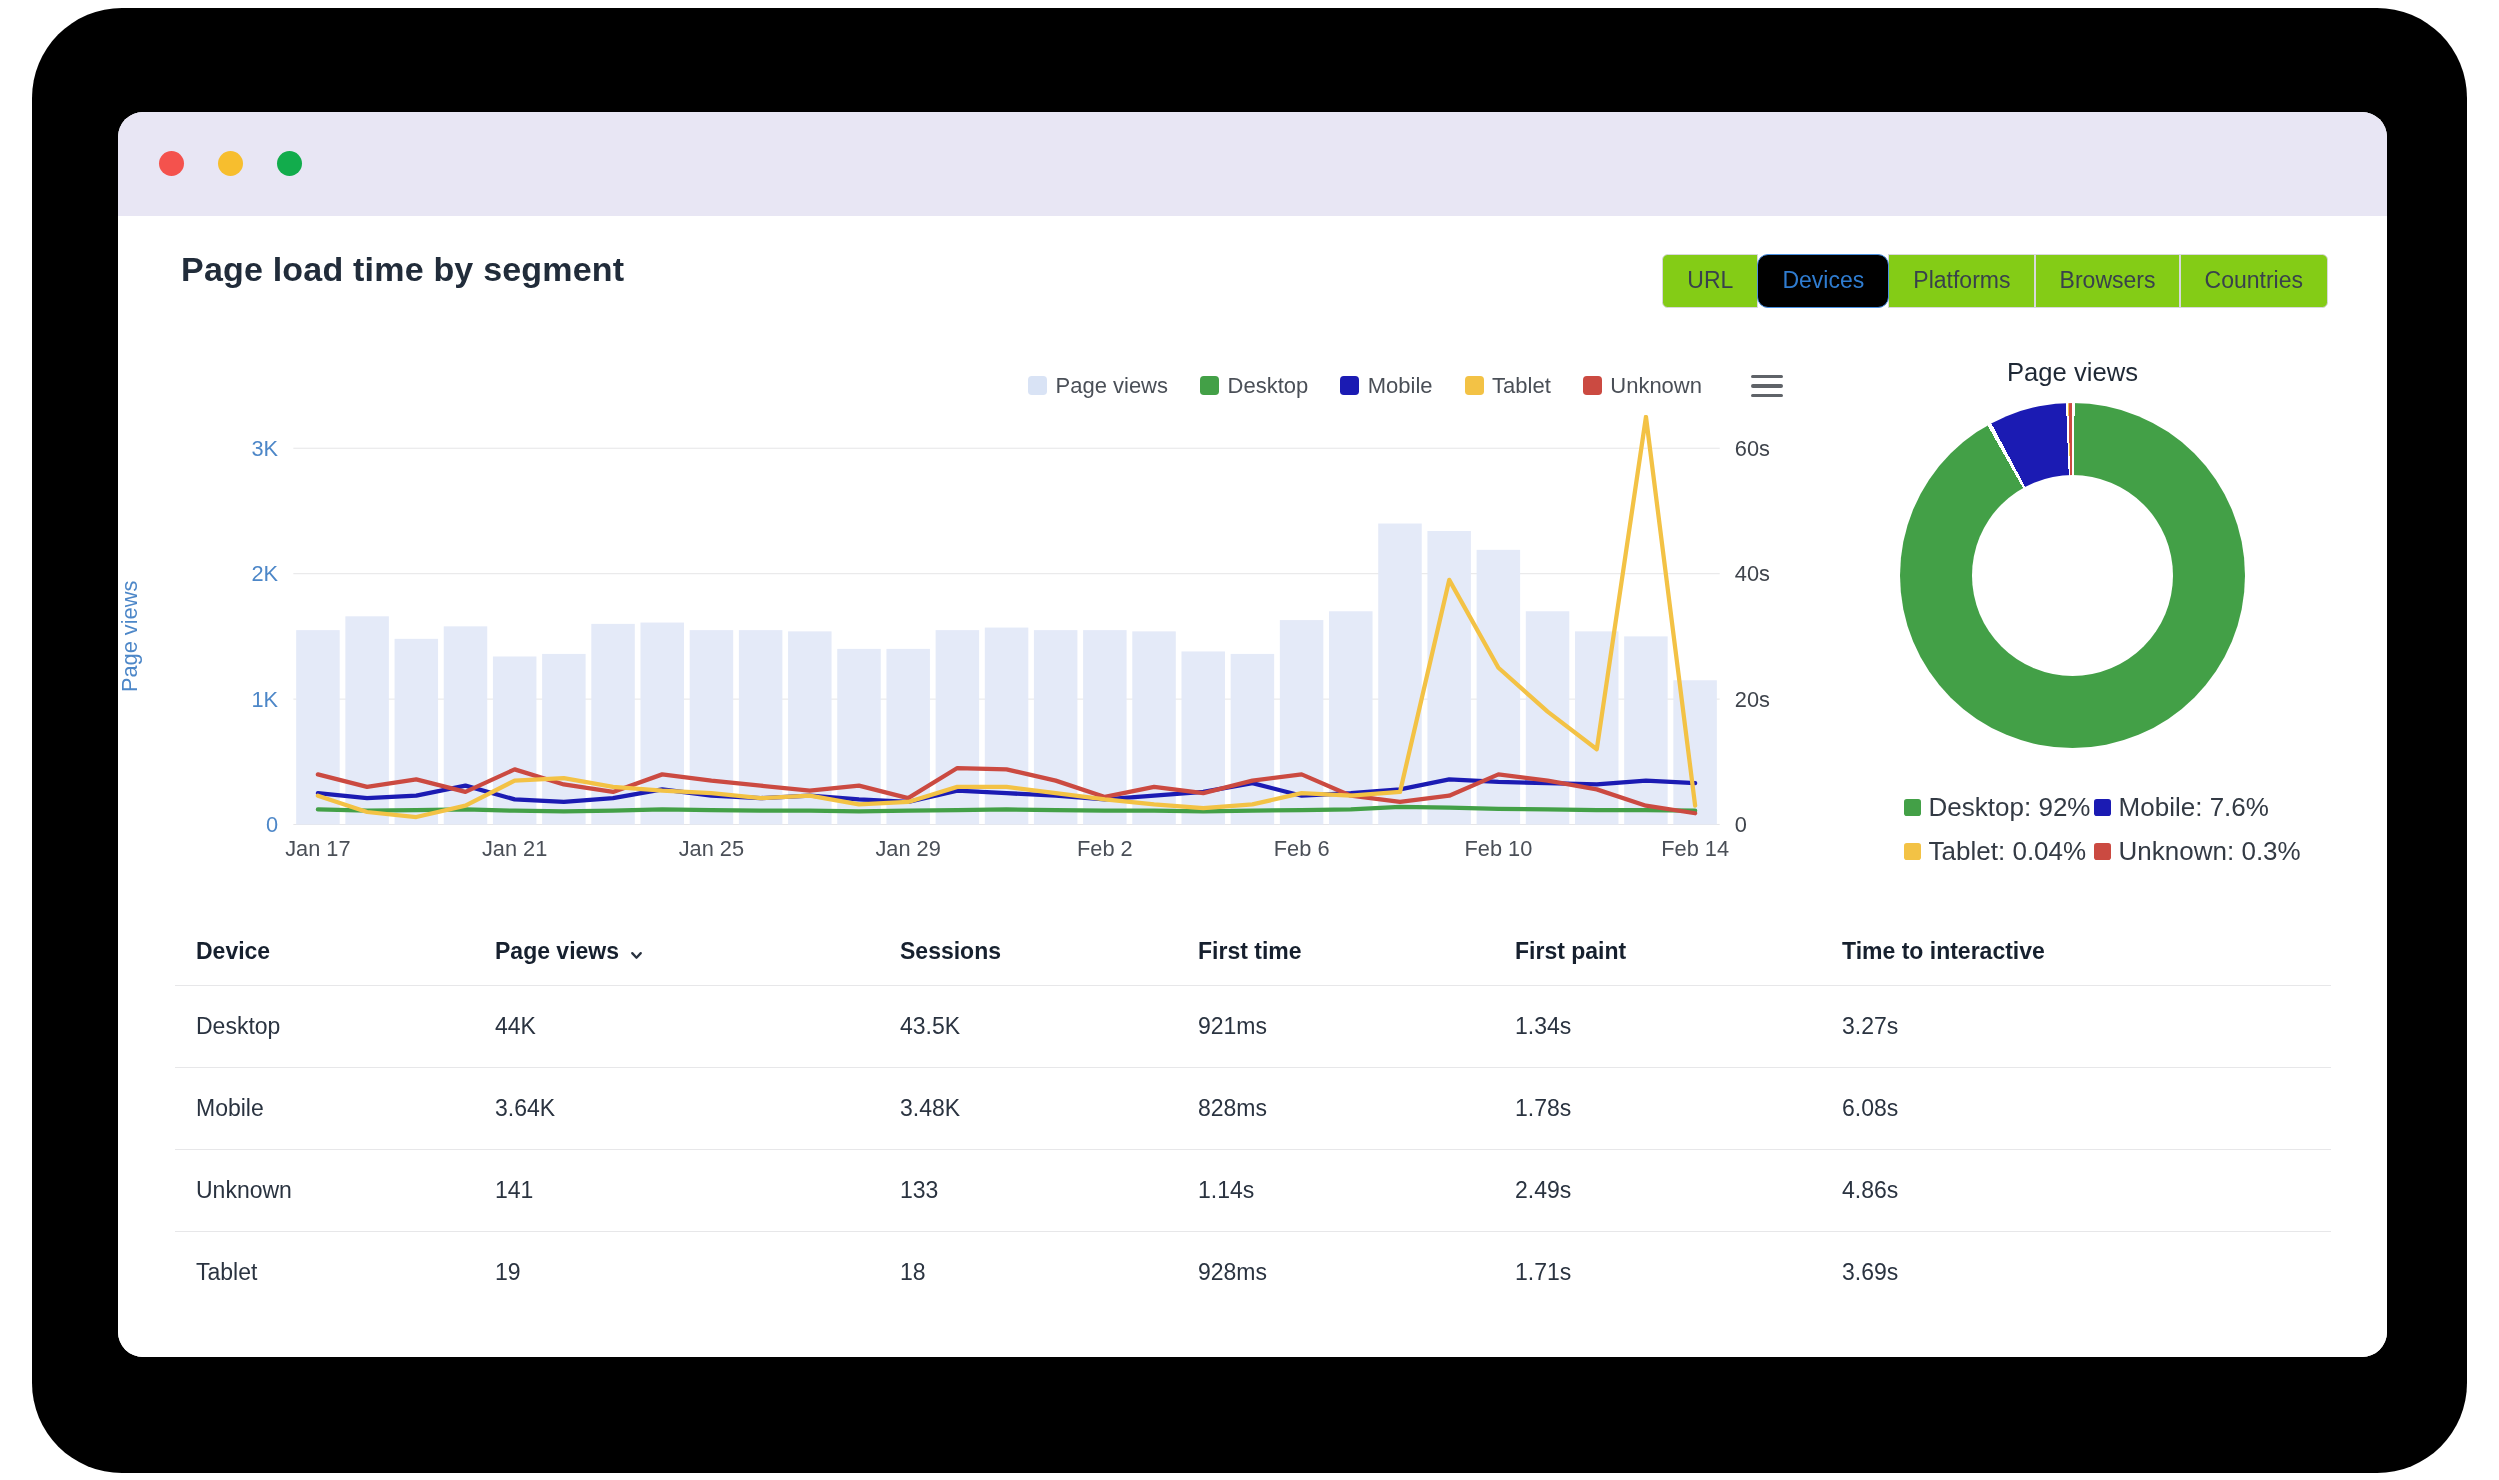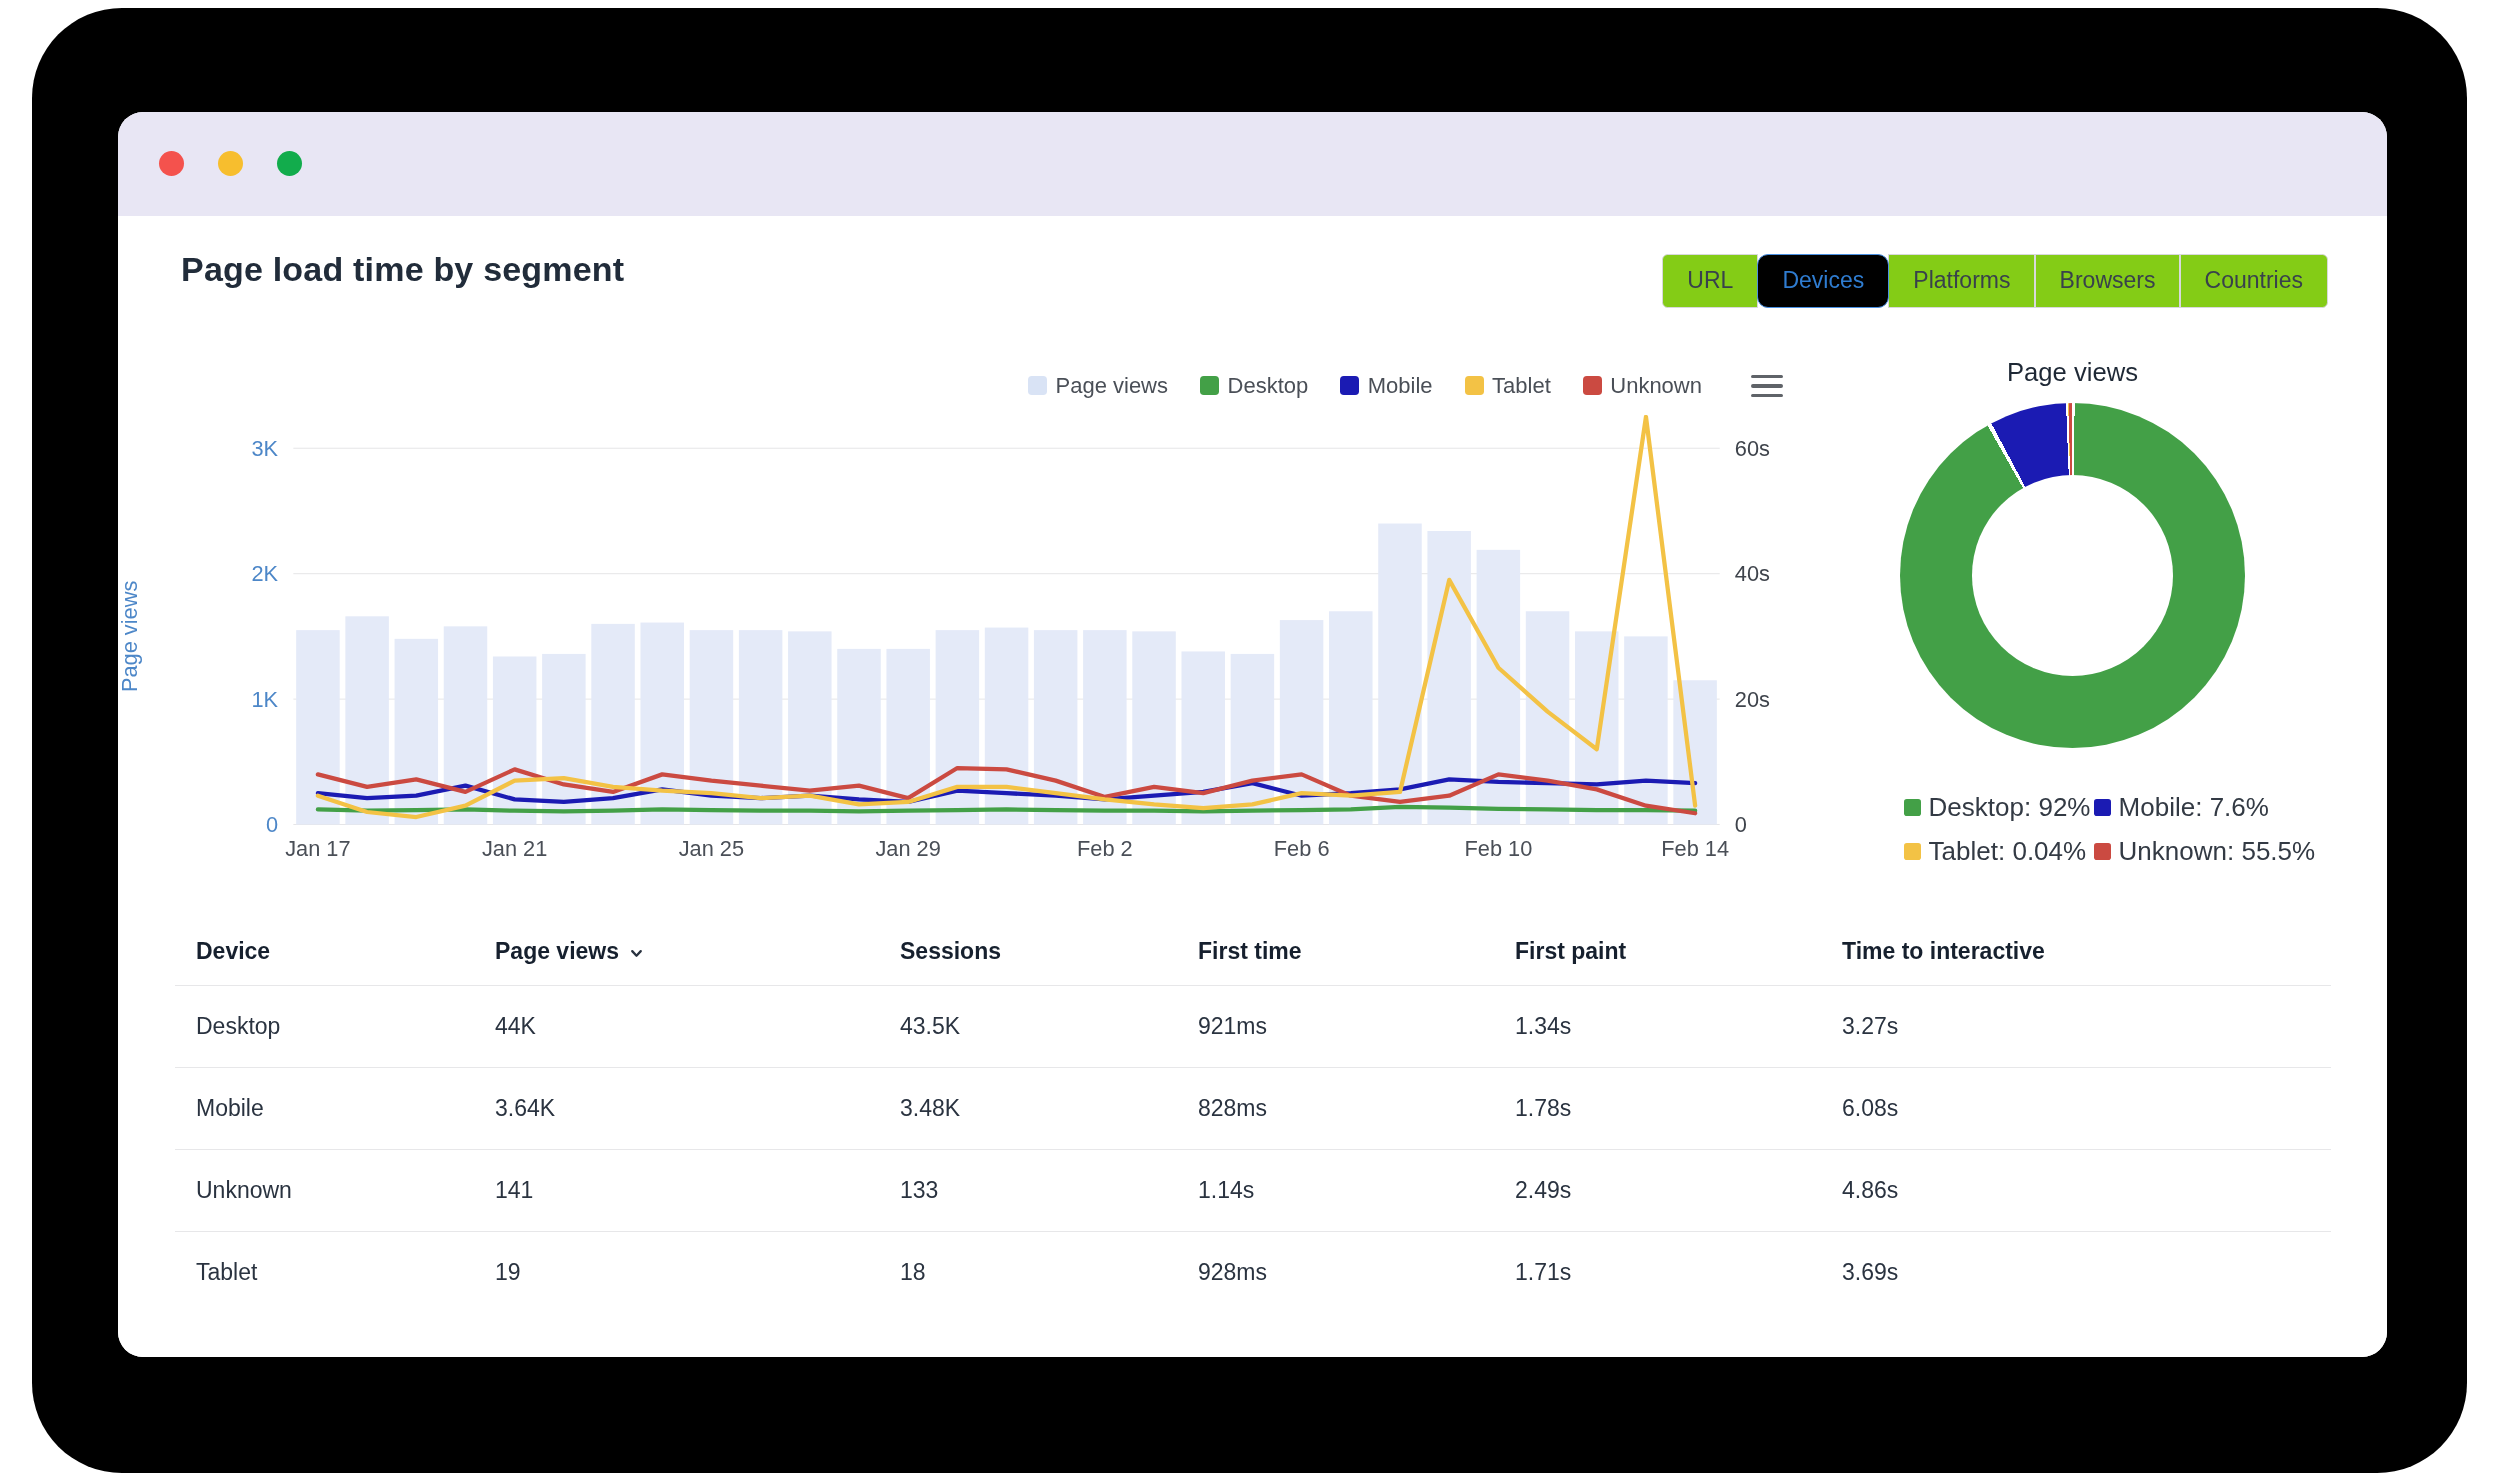--- a/index.html
+++ b/index.html
@@ -37,21 +37,21 @@
   .donut-hole{position:absolute;left:72px;top:72px;width:201px;height:201px;border-radius:50%;background:#fff;}
   .donut-legend{position:absolute;left:1786px;top:576px;display:grid;grid-template-columns:190px auto;row-gap:13.3px;}
   .dlg-item{display:flex;align-items:center;gap:7.6px;font-size:26px;color:#333A44;}
   .dlg-swatch{width:17px;height:17px;border-radius:2.8px;display:block;}
 
   .dtable{position:absolute;left:57px;top:703px;width:2156px;}
   .tr{display:grid;grid-template-columns:320px 405px 298px 317px 327px 1fr;align-items:center;height:81px;
       border-top:0.9px solid #E7E7E9;font-size:23px;color:#2A3340;}
   .tr.head{height:66px;border-top:none;font-weight:700;color:#16202E;}
   .tr > *:first-child{padding-left:21px;}
-  .th{display:flex;align-items:center;gap:7.6px;cursor:pointer;}
+  .th{display:flex;align-items:flex-end;gap:7.6px;cursor:pointer;}
   .sort{display:flex;align-items:center;margin-top:3.8px;}
   .tr[data-interactable="true"]{cursor:pointer;}
 </style>
 </head>
 <body>
 
 <div class="frame" data-interactable="false">
   <div class="window" data-interactable="false">
     <div class="titlebar" data-interactable="false">
       <span class="dot" data-interactable="true" style="background: rgb(244, 82, 77);"></span>
@@ -165,21 +165,21 @@
           <div class="dlg-item" data-interactable="false">
             <span class="dlg-swatch" data-interactable="false" style="background: rgb(27, 27, 179);"></span>
             <span data-interactable="false">Mobile: 7.6%</span>
           </div>
           <div class="dlg-item" data-interactable="false">
             <span class="dlg-swatch" data-interactable="false" style="background: rgb(243, 194, 69);"></span>
             <span data-interactable="false">Tablet: 0.04%</span>
           </div>
           <div class="dlg-item" data-interactable="false">
             <span class="dlg-swatch" data-interactable="false" style="background: rgb(203, 74, 65);"></span>
-            <span data-interactable="false">Unknown: 55.5%</span>
+            <span data-interactable="false">Unknown: 0.3%</span>
           </div>
         </div>
 
       <div class="dtable" id="dtable" data-interactable="false">
           <div class="tr head" data-interactable="false">
             <div class="th" data-interactable="true">
               <span data-interactable="false">Device</span>
             </div>
             <div class="th" data-interactable="true">
               <span data-interactable="false">Page views</span>

